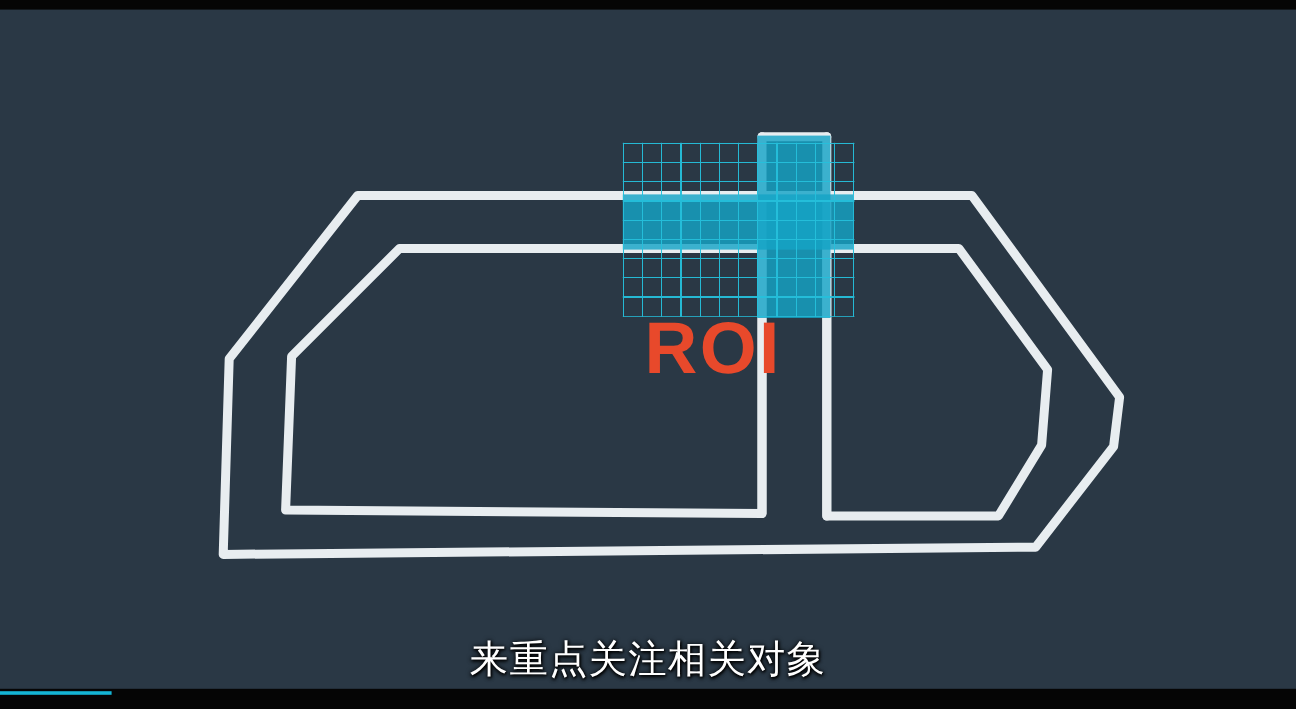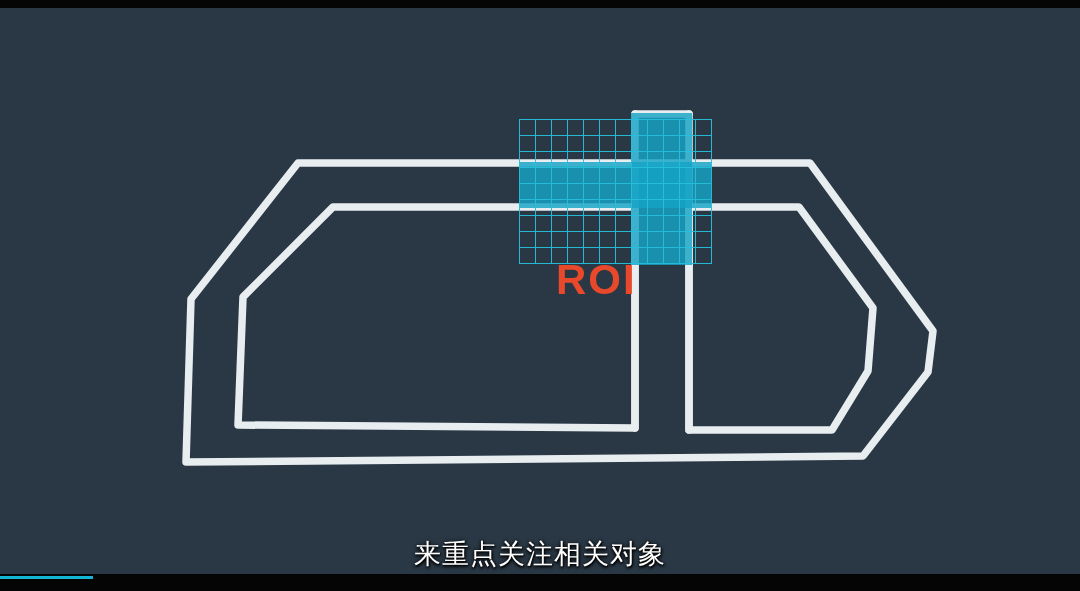--- a/index.html
+++ b/index.html
@@ -45,34 +45,33 @@
     background-image:
       repeating-linear-gradient(to right,  var(--grid, #25c0dc) 0 1px, transparent 1px 16px),
       repeating-linear-gradient(to bottom, var(--grid, #25c0dc) 0 1px, transparent 1px 16px);
     opacity:0.95;
     z-index:3;
   }
 
   .roi-label {
     position:absolute;
     left:537px; top:258px;
-    font-size:42px;
+    font-size:61px;
     font-weight:bold;
     letter-spacing:2px;
     color:var(--roi, #e8492b);
     z-index:4;
     line-height:1.05;
-    margin-left:19px;
   }
 
   .subtitle {
     position:absolute;
     left:0; right:0; bottom:19px;
     text-align:center;
-    font-size:27px;
+    font-size:32px;
     font-weight:500;
     letter-spacing:1px;
     color:var(--subtitle, #ffffff);
     text-shadow:0 0 4px rgba(0,0,0,0.9), 0 2px 3px rgba(0,0,0,0.85), 1px 1px 2px rgba(0,0,0,0.9);
     z-index:7;
   }
 
   .progress-bar {
     position:absolute;
     left:0; bottom:12px;

